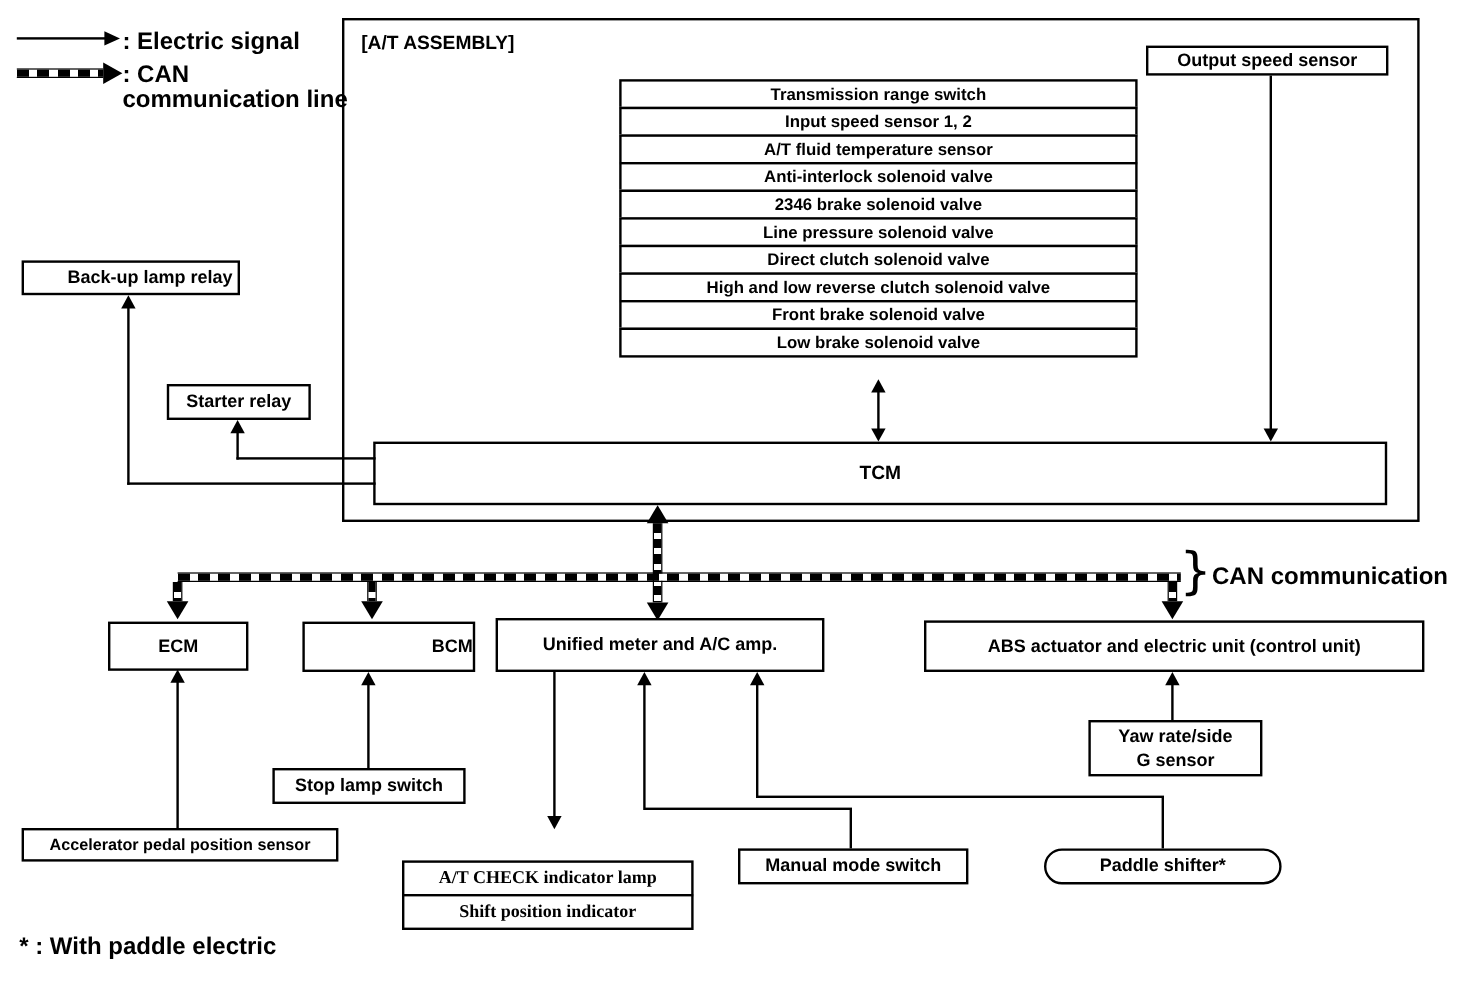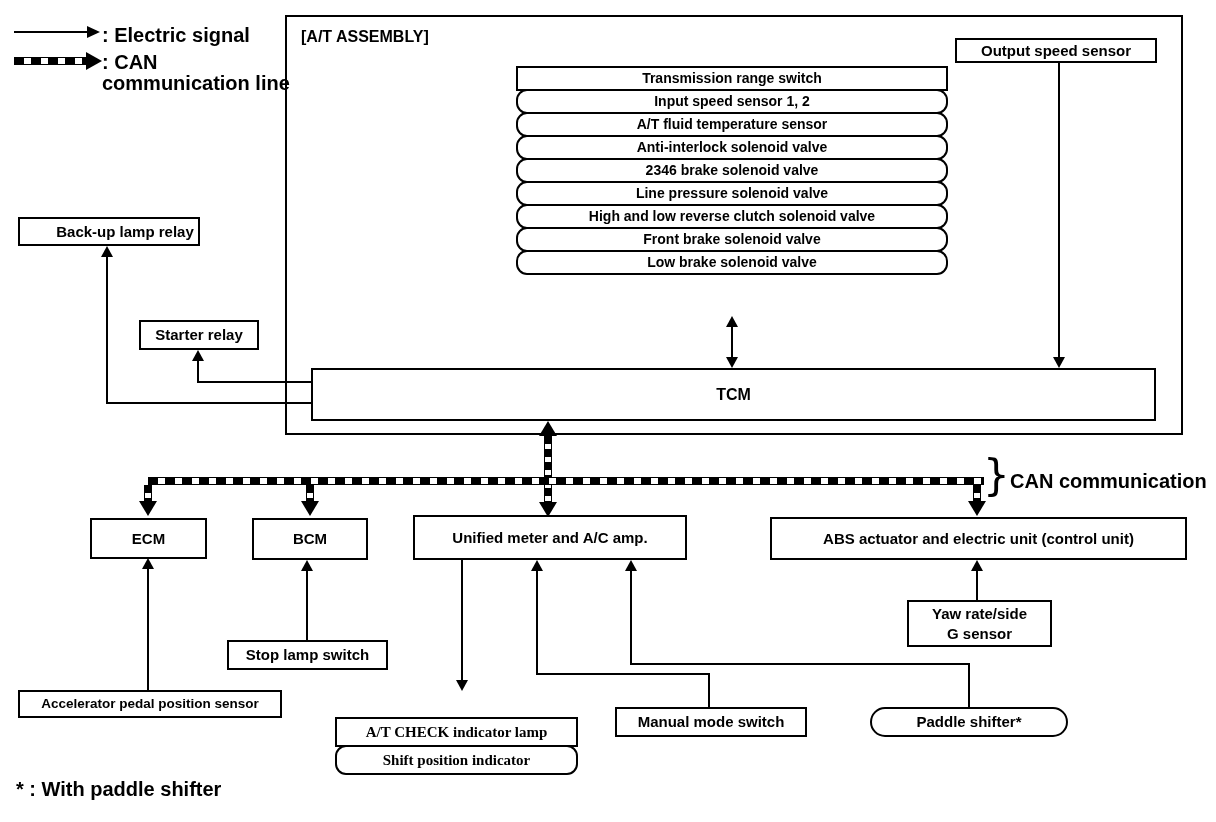--- a/index.html
+++ b/index.html
@@ -32,21 +32,21 @@
   .can-v {
     position:absolute; width:6px;
     background:repeating-linear-gradient(180deg,#000 0 8px,#fff 8px 13px);
     border-left:1px solid #000; border-right:1px solid #000;
   }
   .rowstack { position:absolute;margin-top:26px; }
   .rowstack .row {
     border:2px solid #000; background:#fff; box-sizing:border-box;
     font-weight:bold; font-size:14px; text-align:center;
   }
-  .rowstack .row + .row { margin-top:-2px;border-radius:11px; }
+  .rowstack .row + .row { margin-top:-2px; }
   #component-list .row { height:25px; line-height:21px; }
   #atcheck-stack .row { height:30px; line-height:26px; font-size:15px; }
   .brace { position:absolute; font-size:42px; font-weight:400; line-height:1; font-family:"DejaVu Sans",sans-serif; }
 </style>
 </head>
 <body>
 
 <div id="canvas">
 
   <div class="hline" style="left:14px; top:31px; width:74px;"></div>
@@ -60,20 +60,21 @@
   <div class="box" style="left:285px; top:15px; width:898px; height:420px; justify-content:flex-start; align-items:flex-start; background:transparent;"></div>
   <div class="label" style="left:301px; top:28px; font-size:16px;">[A/T ASSEMBLY]</div>
 
   <div class="rowstack" id="component-list" style="left:516px; top:40px; width:432px;">
       <div class="row">Transmission range switch</div>
       <div class="row">Input speed sensor 1, 2</div>
       <div class="row">A/T fluid temperature sensor</div>
       <div class="row">Anti-interlock solenoid valve</div>
       <div class="row">2346 brake solenoid valve</div>
       <div class="row">Line pressure solenoid valve</div>
+      <div class="row">Direct clutch solenoid valve</div>
       <div class="row">High and low reverse clutch solenoid valve</div>
       <div class="row">Front brake solenoid valve</div>
       <div class="row">Low brake solenoid valve</div>
     </div>
 
   <div class="box" style="left:955px; top:38px; width:202px; height:25px;">
     <span>Output speed sensor</span>
   </div>
 
   <div class="box" style="left:311px; top:368px; width:845px; height:53px; font-size:16px;">
@@ -115,21 +116,21 @@
 
   <div class="can-v" style="left:973px; top:485px; height:16px;"></div>
   <div class="tri tri-down-thick" style="left:968px; top:501px;"></div>
 
   <div class="brace" style="left:983px; top:455px;">}</div>
   <div class="label" style="left:1010px; top:470px;">CAN communication</div>
 
   <div class="box" style="left:90px; top:518px; width:117px; height:41px;">
     <span>ECM</span>
   </div>
-  <div class="box" style="left:252px; top:518px; width:116px; height:42px;">
+  <div class="box" style="left:252px; top:518px; width:144px; height:42px;justify-content:flex-end;">
     <span>BCM</span>
   </div>
   <div class="box" style="left:413px; top:515px; width:274px; height:45px;">
     <span>Unified meter and A/C amp.</span>
   </div>
   <div class="box" style="left:770px; top:517px; width:417px; height:43px;">
     <span>ABS actuator and electric unit (control unit)</span>
   </div>
 
   <div class="box" style="left:18px; top:690px; width:264px; height:28px; font-size:13.5px;">
@@ -167,15 +168,15 @@
   <div class="vline" style="left:630px; top:568px; height:97px;"></div>
   <div class="tri tri-up" style="left:625px; top:560px;"></div>
 
   <div class="box" style="left:907px; top:600px; width:145px; height:47px; flex-direction:column; line-height:20px;">
     <span>Yaw rate/side</span>
     <span>G sensor</span>
   </div>
   <div class="vline" style="left:976px; top:568px; height:32px;"></div>
   <div class="tri tri-up" style="left:971px; top:560px;"></div>
 
-  <div class="label" style="left:16px; top:778px;">* : With paddle shifter</div>
+  <div class="label" style="left:16px; top:778px;">* : With paddle electric</div>
 
 </div>
 
 </body></html>

